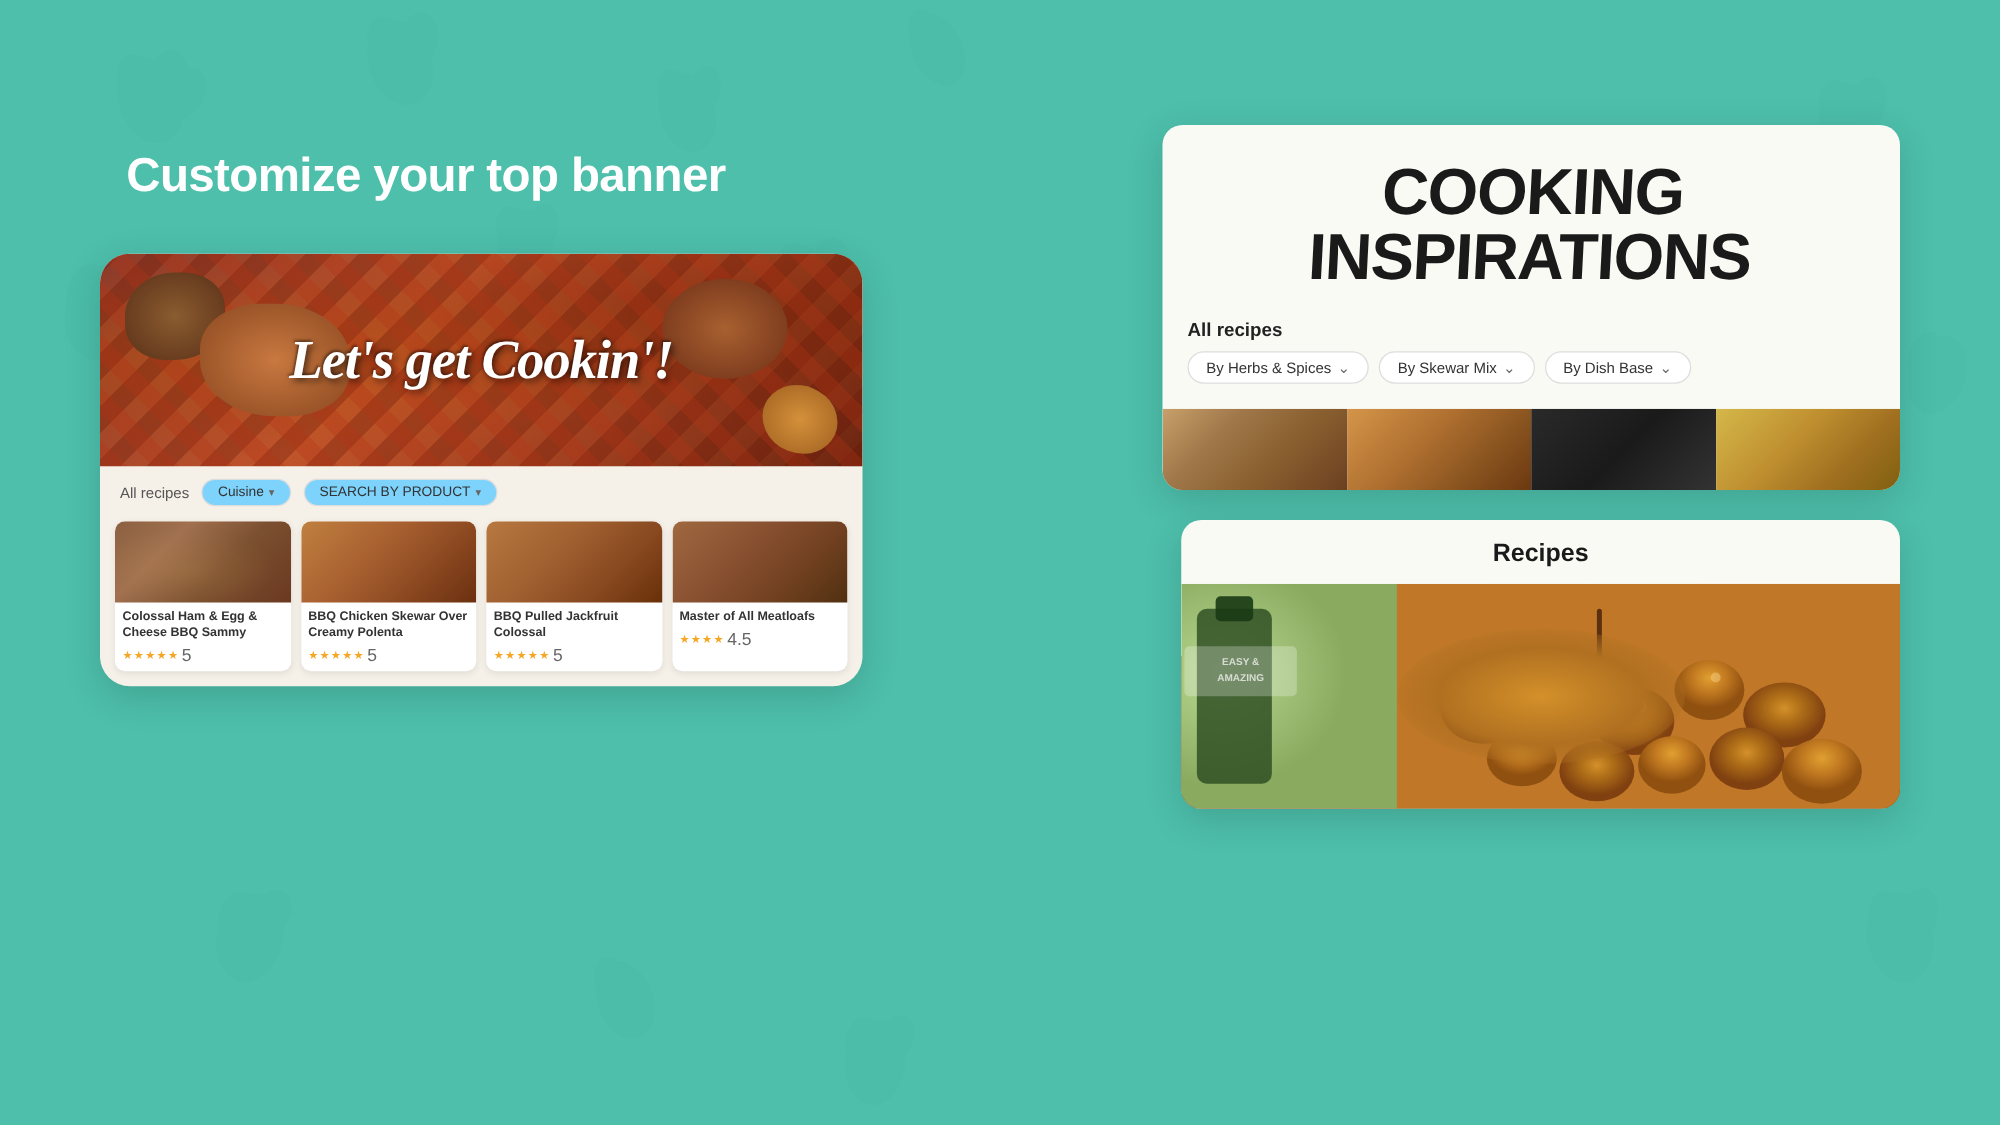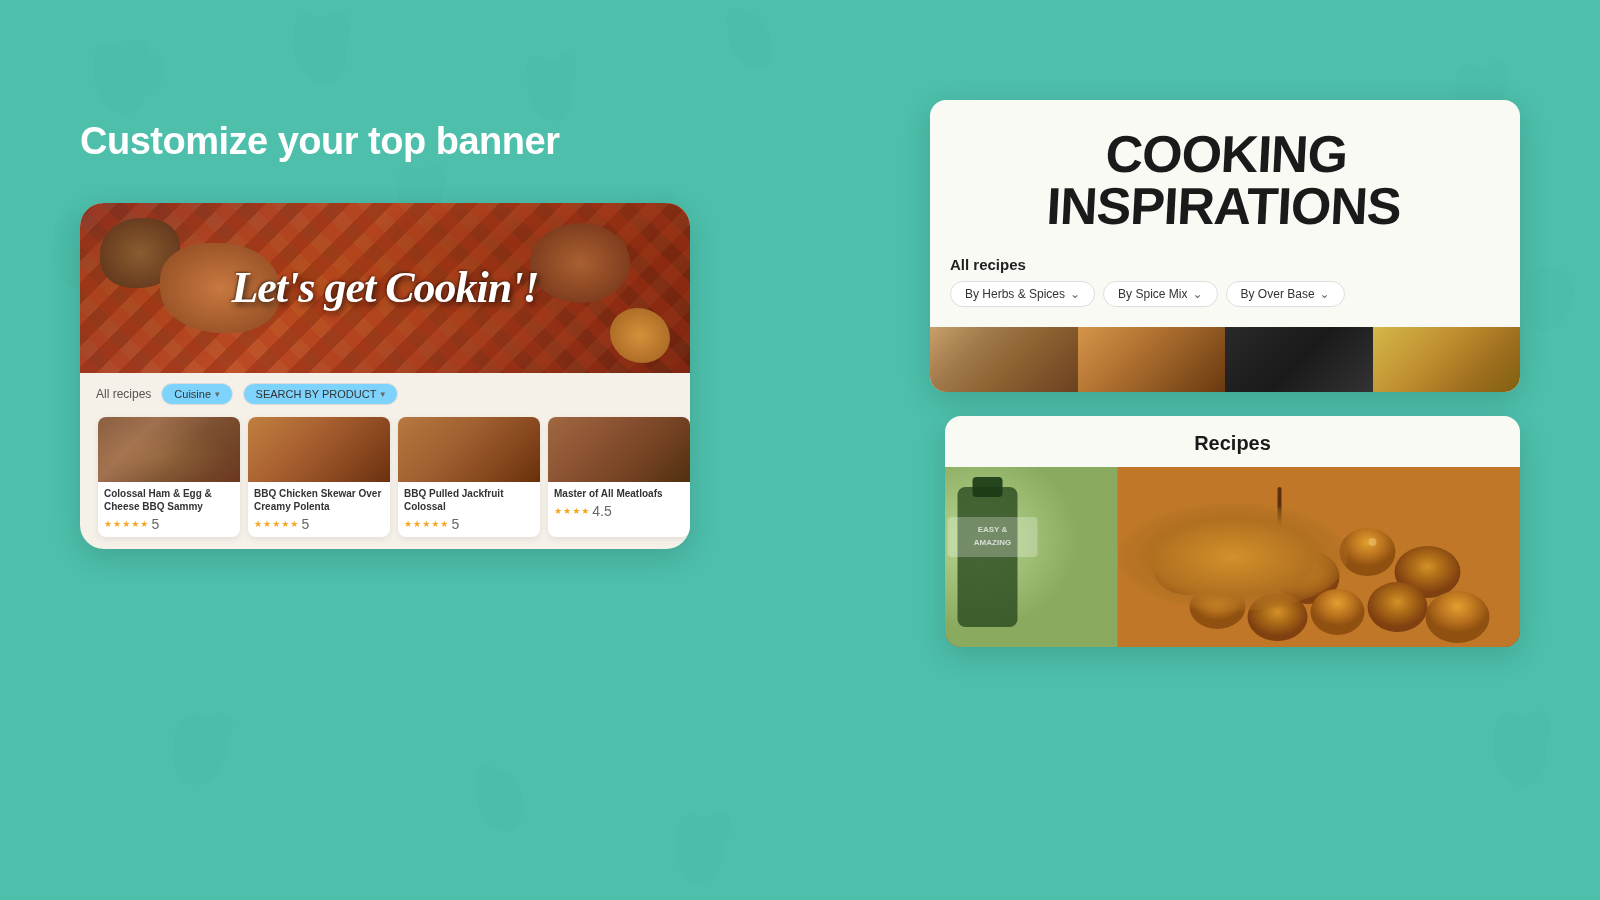--- a/index.html
+++ b/index.html
@@ -33,20 +33,21 @@
       top: 120px;
       width: 640px;
     }
 
     .heading {
       color: #fff;
       font-size: 38px;
       font-weight: 800;
       margin-bottom: 40px;
       letter-spacing: -0.5px;
+      margin-left: 21px;
     }
 
     
     .preview-card-left {
       background: #f5f0e8;
       border-radius: 24px;
       overflow: hidden;
       width: 610px;
       box-shadow: 0 8px 30px rgba(0,0,0,0.15);
     }
@@ -124,22 +125,21 @@
     .filter-btn::after {
       content: '▾';
       font-size: 9px;
       color: #666;
     }
 
     
     .recipe-cards-row {
       display: flex;
       gap: 8px;
-      padding: 6px 0 12px;
-      margin-left: 18px;
+      padding: 6px 12px 12px;
     }
 
     .recipe-card-mini {
       flex: 1;
       background: #fff;
       border-radius: 8px;
       overflow: hidden;
       box-shadow: 0 2px 6px rgba(0,0,0,0.08);
     }
 
@@ -570,22 +570,22 @@
       <div class="cooking-inspirations-title">
         <div>COOKING</div>
         <div>INSPIRATIONS</div>
       </div>
     </div>
 
     <div class="all-recipes-section">
       <div class="all-recipes-title">All recipes</div>
       <div class="filter-buttons-row">
         <button class="filter-pill">By Herbs &amp; Spices</button>
-        <button class="filter-pill">By Spice Mix</button>
-        <button class="filter-pill">By Over Base</button>
+        <button class="filter-pill">By Skewar Mix</button>
+        <button class="filter-pill">By Dish Base</button>
       </div>
     </div>
 
     <div class="food-image-strip">
       <div class="food-strip-item img-food-1">
         <div class="food-visual"></div>
       </div>
       <div class="food-strip-item img-food-2">
         <div class="food-visual"></div>
       </div>

